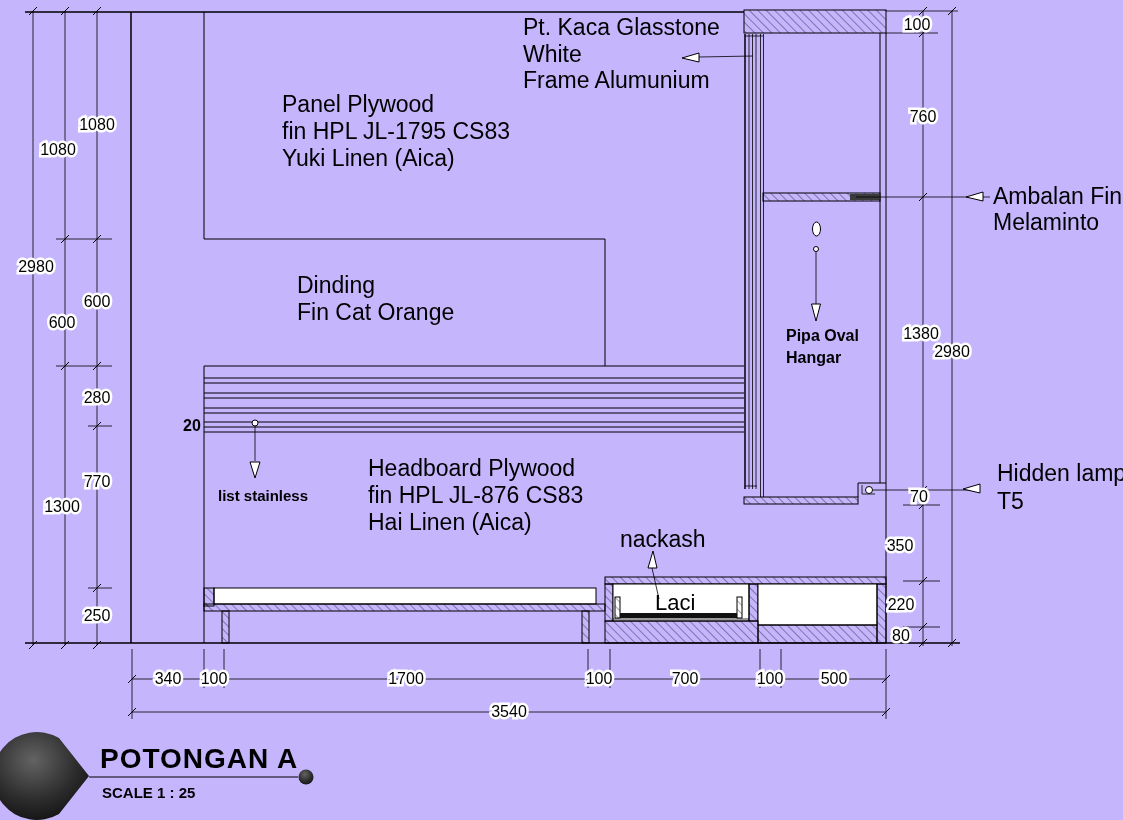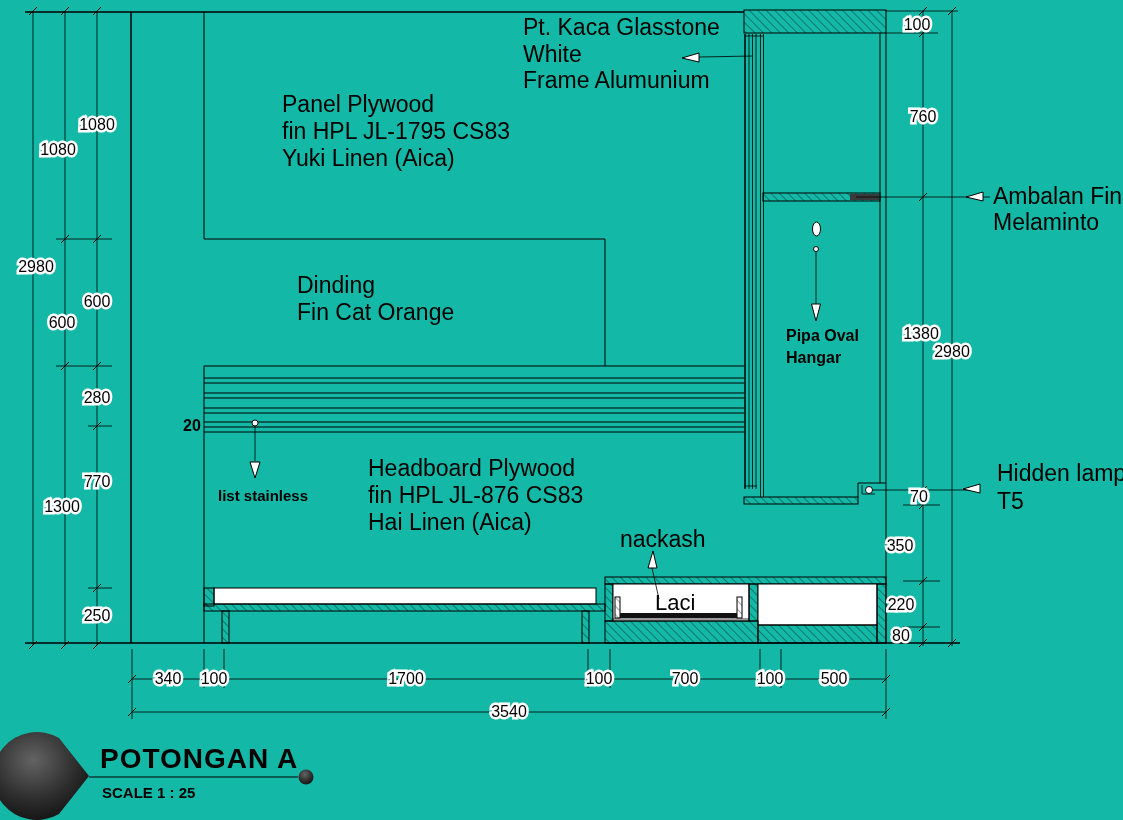--- a/index.html
+++ b/index.html
@@ -1,16 +1,16 @@
 <!DOCTYPE html>
 <html><head>
 <meta charset="utf-8">
 <style>
   html,body{margin:0;padding:0;background:#ffffff;}
-  .stage{position:relative;width:1123px;height:820px;background:#14b8a6;overflow:hidden;}
+  .stage{position:relative;width:1123px;height:820px;background:#c4b5fd;overflow:hidden;}
   svg{display:block;}
   text{font-family:"Liberation Sans",sans-serif;fill:#000;}
   .lbl{font-size:23px;}
   .lbl-md{font-size:22px;}
   .lbl-sm-b{font-size:16px;font-weight:bold;}
   .lbl-xs-b{font-size:15px;font-weight:bold;}
   .dim{font-size:16px;text-anchor:middle;paint-order:stroke;stroke:#fff;stroke-width:5px;}
   .title-txt{font-size:28px;font-weight:bold;letter-spacing:1px;}
   .scale-txt{font-size:15px;font-weight:bold;}
   .ln{stroke:#000;stroke-width:1;fill:none;}

